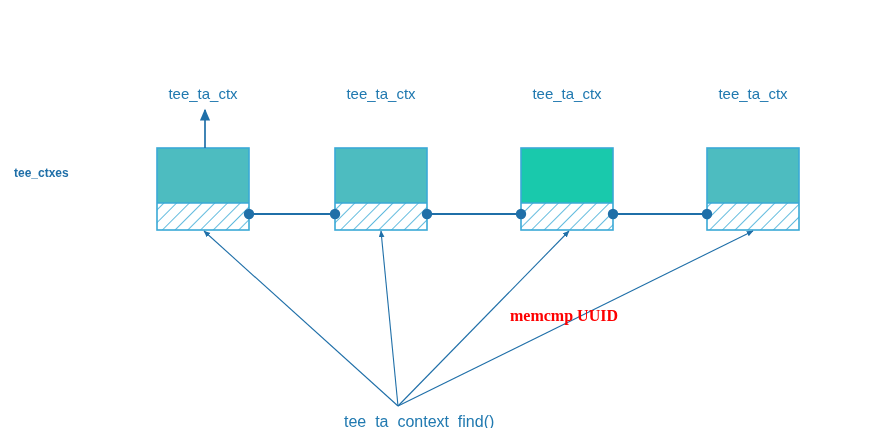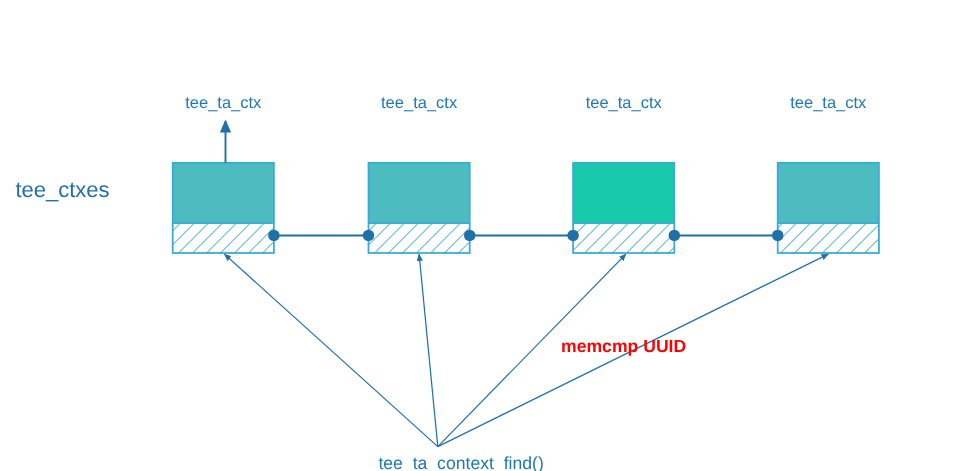--- a/index.html
+++ b/index.html
@@ -28,36 +28,36 @@
     color: #2079b0;
     font-family: "Liberation Sans", sans-serif;
     font-size: 15px;
     white-space: nowrap;
     text-align: center;
   }
   .list-label {
     position: absolute;
     color: #1f6fa8;
     font-family: "Liberation Sans", sans-serif;
-    font-size: 20px;
-    font-weight: normal;
+    font-size: 12px;
+    font-weight: bold;
     white-space: nowrap;
     line-height: 25px;
   }
   .fn-label {
     position: absolute;
     color: #2079b0;
     font-family: "Liberation Sans", sans-serif;
     font-size: 16px;
     white-space: nowrap;
   }
   .memcmp-label {
     position: absolute;
     color: #fe0000;
-    font-family: Liberation Sans, sans-serif;
+    font-family: Liberation Serif, serif;
     font-size: 16px;
     font-weight: bold;
     white-space: nowrap;
     text-align: right;
   }
   .watermark {
     position: absolute;
     color: #e8e8e8;
     font-family: "Liberation Serif", serif;
     font-size: 19px;

